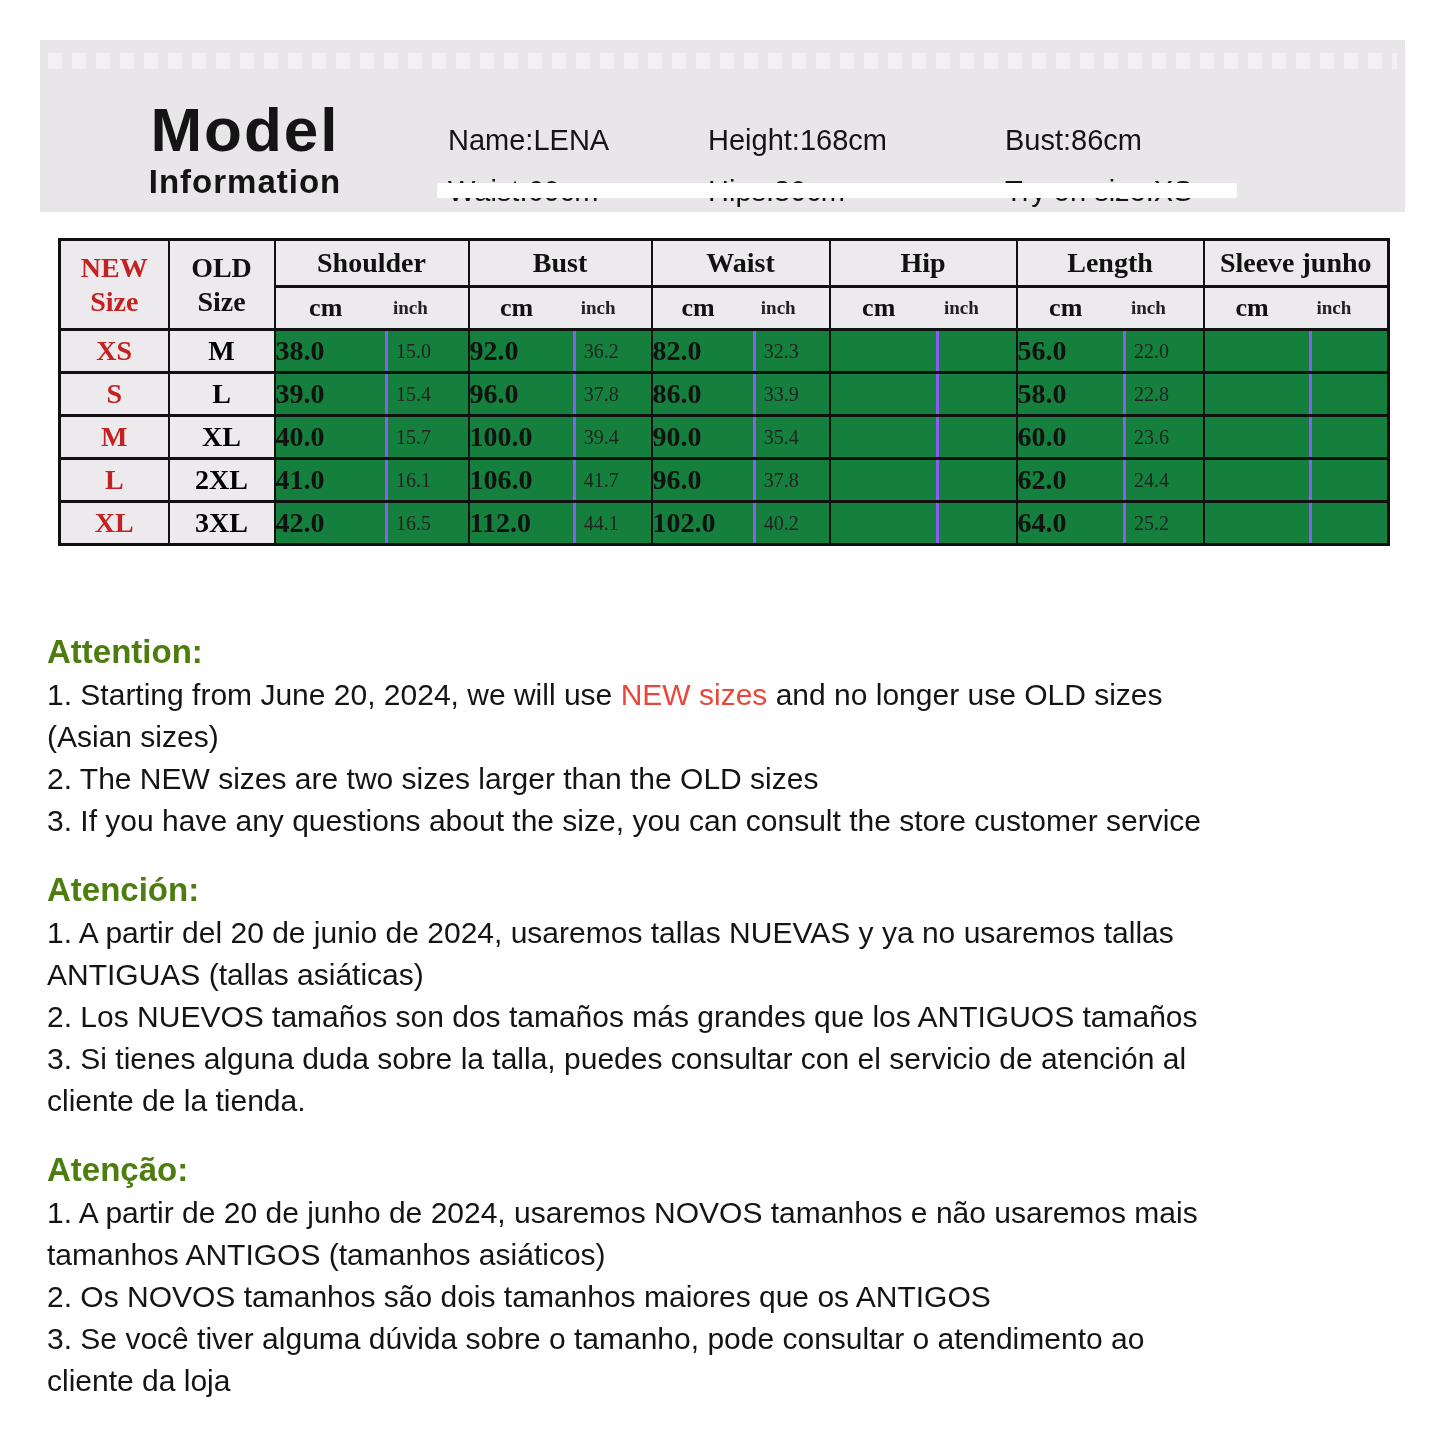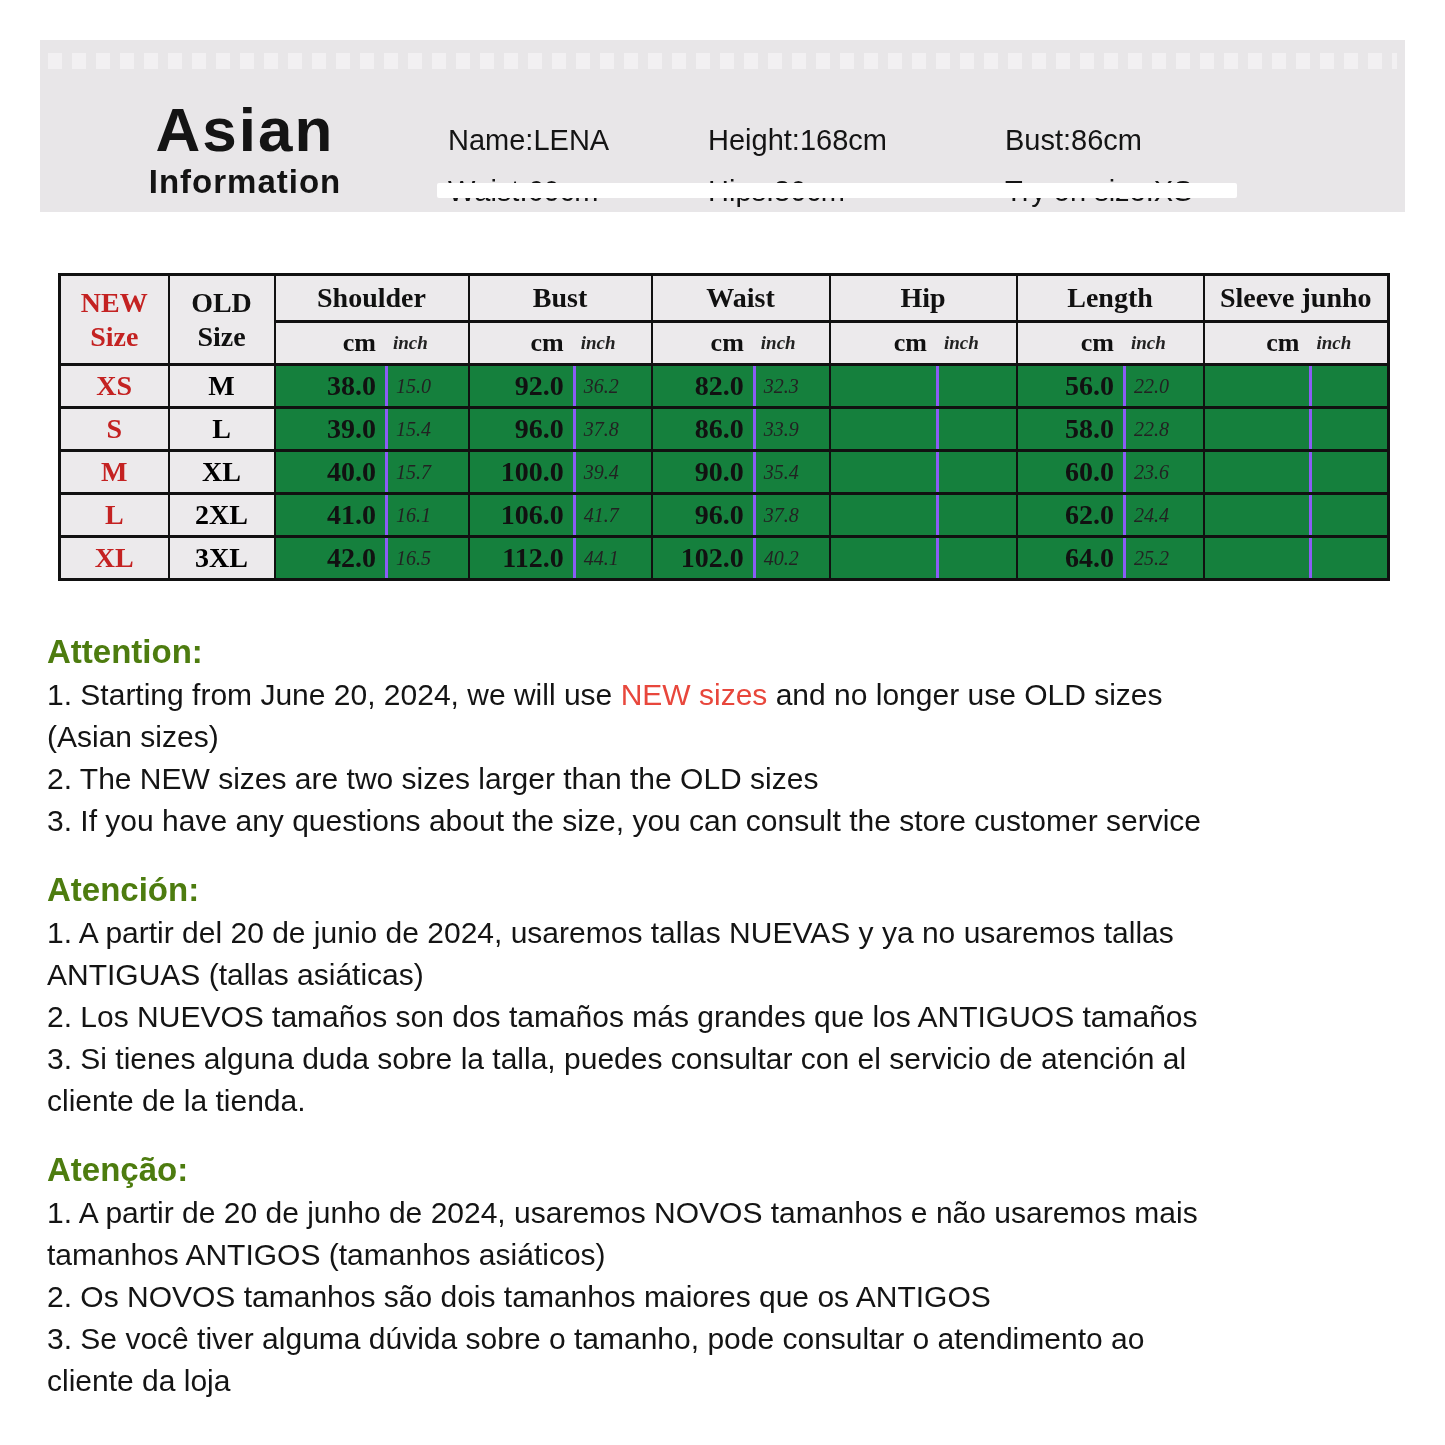--- a/index.html
+++ b/index.html
@@ -12,35 +12,35 @@
       background:repeating-linear-gradient(90deg,#f2f0f2 0 14px, rgba(0,0,0,0) 14px 24px); }
   .title-block { position:absolute; left:75px; top:58px; width:260px; text-align:center; color:#141414; }
   .title-main { font-size:62px; font-weight:bold; letter-spacing:2px; line-height:64px; }
   .title-sub  { font-size:33px; font-weight:bold; letter-spacing:1px; line-height:40px; }
   .info-grid { position:absolute; left:408px; top:84px; display:grid;
       grid-template-columns:260px 297px 400px; row-gap:18px; font-size:29px; color:#141414; }
   .info-grid .val { }
   .white-strip { position:absolute; left:397px; top:143px; width:800px; height:15px; background:#ffffff; border-radius:2px; }
 
   
-  .table-wrap { position:absolute; left:58px; top:273px; }
+  .table-wrap { position:absolute; left:58px; top:238px; }
   table { border-collapse:collapse; table-layout:fixed; background:#ffffff; }
   table, td, th { border:2px solid #111111; }
   table { border-width:3px; }
   td, th { border-top-width:3px; border-bottom-width:3px; overflow:hidden; }
   th { background:#eceaec; font-family:"Liberation Serif", serif; color:#111; }
   .th-size { font-size:28px; font-weight:bold; line-height:34px; }
   .th-size.red { color:#c42222; }
   .th-measure { font-size:28px; font-weight:bold; height:47px; }
   .th-units { height:43px; }
   .pair { display:flex; align-items:center; height:100%; width:100%; }
-  .pair .cm   { flex:0 0 57%; text-align:right; padding-right:9px;
+  .pair .cm   { flex:0 0 57%; padding-right:9px;
                 font-family:"Liberation Serif", serif; font-weight:bold; font-size:28px; color:#111; }
   .pair .inch { flex:1 1 auto; text-align:left; padding-left:8px;
-                font-family:"Liberation Serif", serif; font-size:20px; color:#222;font-style:italic; }
+                font-family:"Liberation Serif", serif; font-size:20px; color:#222; }
   .th-units .pair .cm { font-size:26px; }
   .th-units .pair .inch { font-size:19px; }
   tbody td { height:43px; padding:0; }
   td.size-cell { background:#eceaec; text-align:center;
                  font-family:"Liberation Serif", serif; font-weight:bold; font-size:28px; }
   td.size-cell.red { color:#c42222; }
   td.measure-cell { background:#15803d; }
   td.measure-cell .inch { border-left:3px solid #8b5cf6; height:100%; display:flex; align-items:center; }
 
   
@@ -51,21 +51,21 @@
   .note-line .red { color:#e8473c; }
 </style>
 </head>
 <body>
 
 <div class="page">
 
   <div class="model-header">
     <div class="texture"></div>
     <div class="title-block">
-      <div class="title-main">Asian</div>
+      <div class="title-main">Model</div>
       <div class="title-sub">Information</div>
     </div>
     <div class="info-grid">
       <div><span class="lbl">Name:</span><span class="val">LENA</span></div>
       <div><span class="lbl">Height:</span><span class="val">168cm</span></div>
       <div><span class="lbl">Bust:</span><span class="val">86cm</span></div>
       <div><span class="lbl">Waist:</span><span class="val">60cm</span></div>
       <div><span class="lbl">Hips:</span><span class="val">80cm</span></div>
       <div><span class="lbl">Try on size:</span><span class="val">XS</span></div>
     </div>

